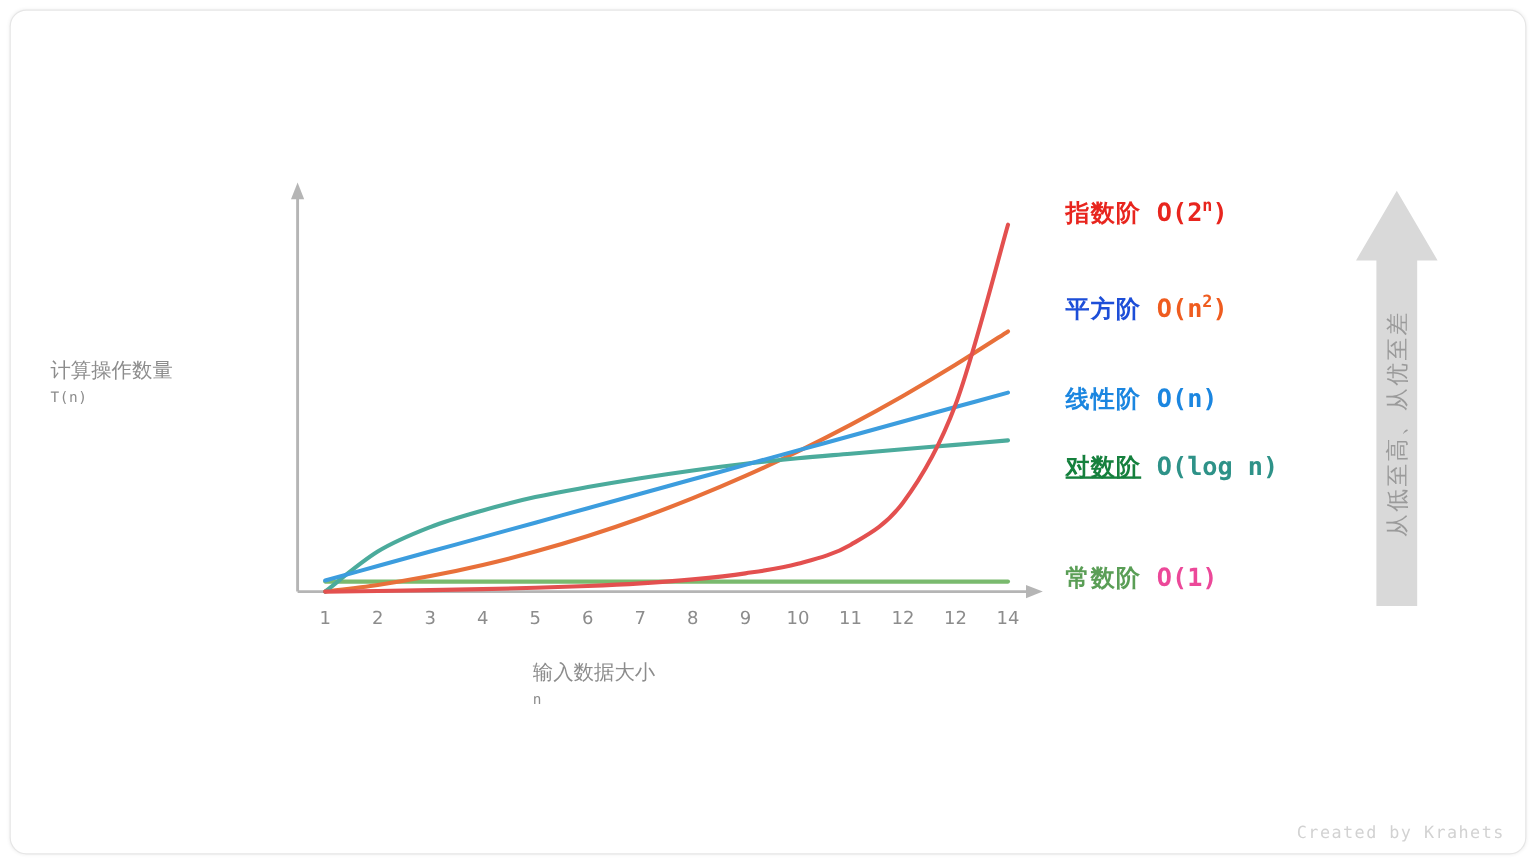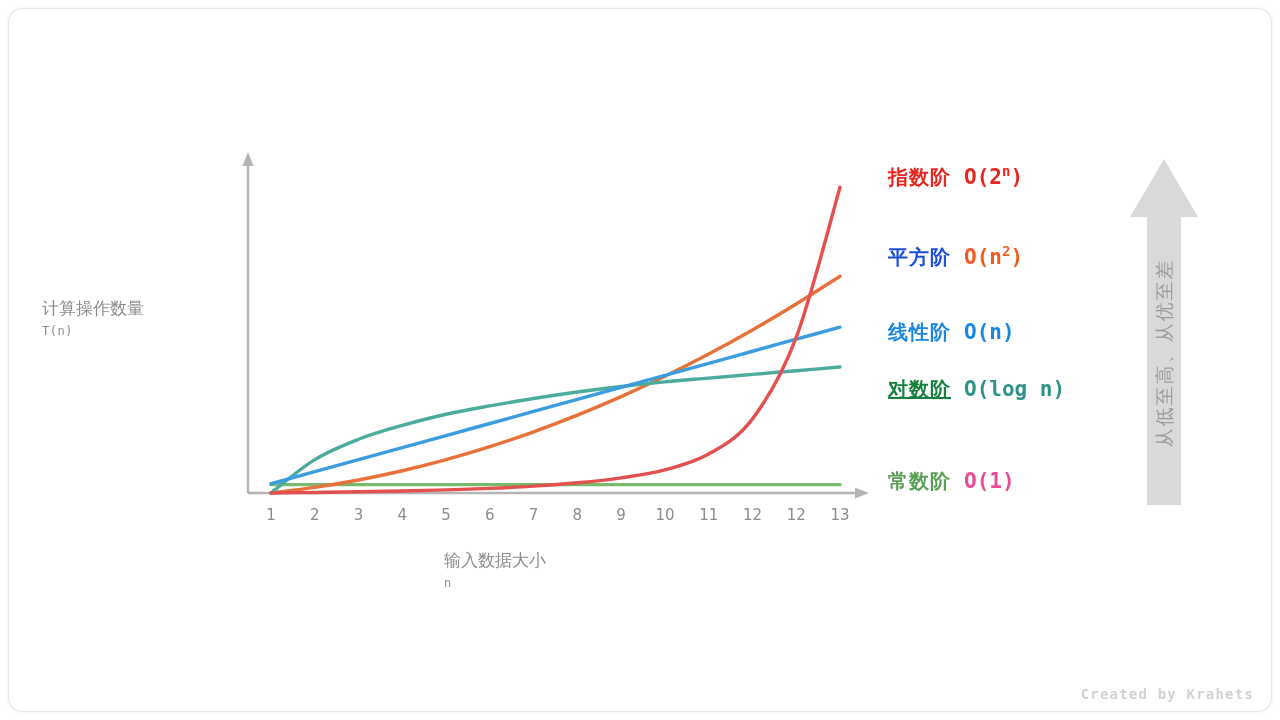--- a/index.html
+++ b/index.html
@@ -130,21 +130,20 @@
 
   
   #credit {
     position: absolute;
     right: 26px;
     bottom: 18px;
     color: #d2d2d2;
     font-size: 14px;
     letter-spacing: 1.2px;
     font-family: "DejaVu Sans Mono", monospace;
-    font-weight: bold;
   }
 </style>
 </head>
 <body>
 
 <div id="card"></div>
 
 <div id="stage">
 
   <svg class="svg-layer" viewBox="0 0 1280 720">
@@ -172,21 +171,21 @@
       <div class="tick-label" style="left: 387.308px; top: 506px; color: rgb(140, 140, 140);">4</div>
       <div class="tick-label" style="left: 431.077px; top: 506px; color: rgb(140, 140, 140);">5</div>
       <div class="tick-label" style="left: 474.846px; top: 506px; color: rgb(140, 140, 140);">6</div>
       <div class="tick-label" style="left: 518.615px; top: 506px; color: rgb(140, 140, 140);">7</div>
       <div class="tick-label" style="left: 562.385px; top: 506px; color: rgb(140, 140, 140);">8</div>
       <div class="tick-label" style="left: 606.154px; top: 506px; color: rgb(140, 140, 140);">9</div>
       <div class="tick-label" style="left: 649.923px; top: 506px; color: rgb(140, 140, 140);">10</div>
       <div class="tick-label" style="left: 693.692px; top: 506px; color: rgb(140, 140, 140);">11</div>
       <div class="tick-label" style="left: 737.462px; top: 506px; color: rgb(140, 140, 140);">12</div>
       <div class="tick-label" style="left: 781.231px; top: 506px; color: rgb(140, 140, 140);">12</div>
-      <div class="tick-label" style="left: 825px; top: 506px; color: rgb(140, 140, 140);">13</div>
+      <div class="tick-label" style="left: 825px; top: 506px; color: rgb(140, 140, 140);">14</div>
     </div>
 
   <div class="axis-title" id="y-axis-title">
     <div>计算操作数量</div>
     <div class="sub">T(n)</div>
   </div>
   <div class="axis-title" id="x-axis-title">
     <div>输入数据大小</div>
     <div class="sub">n</div>
   </div>

